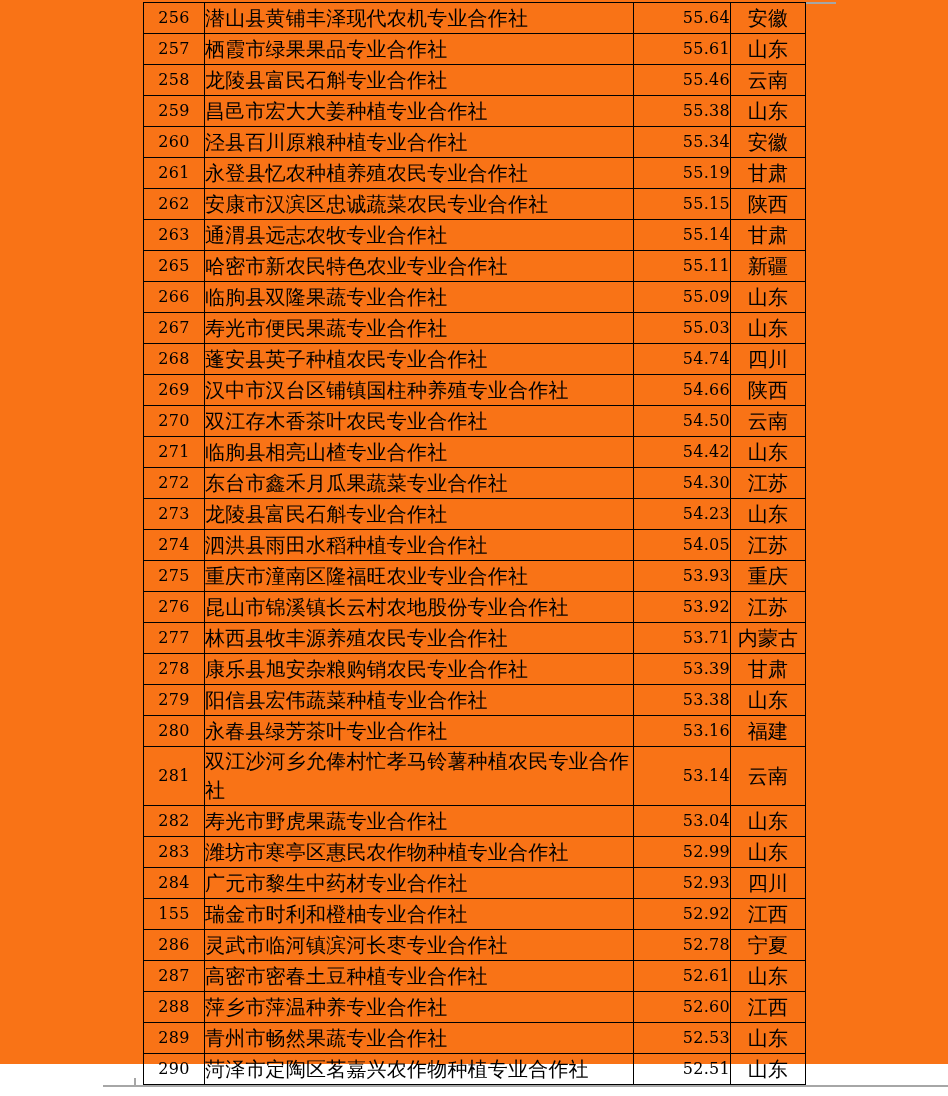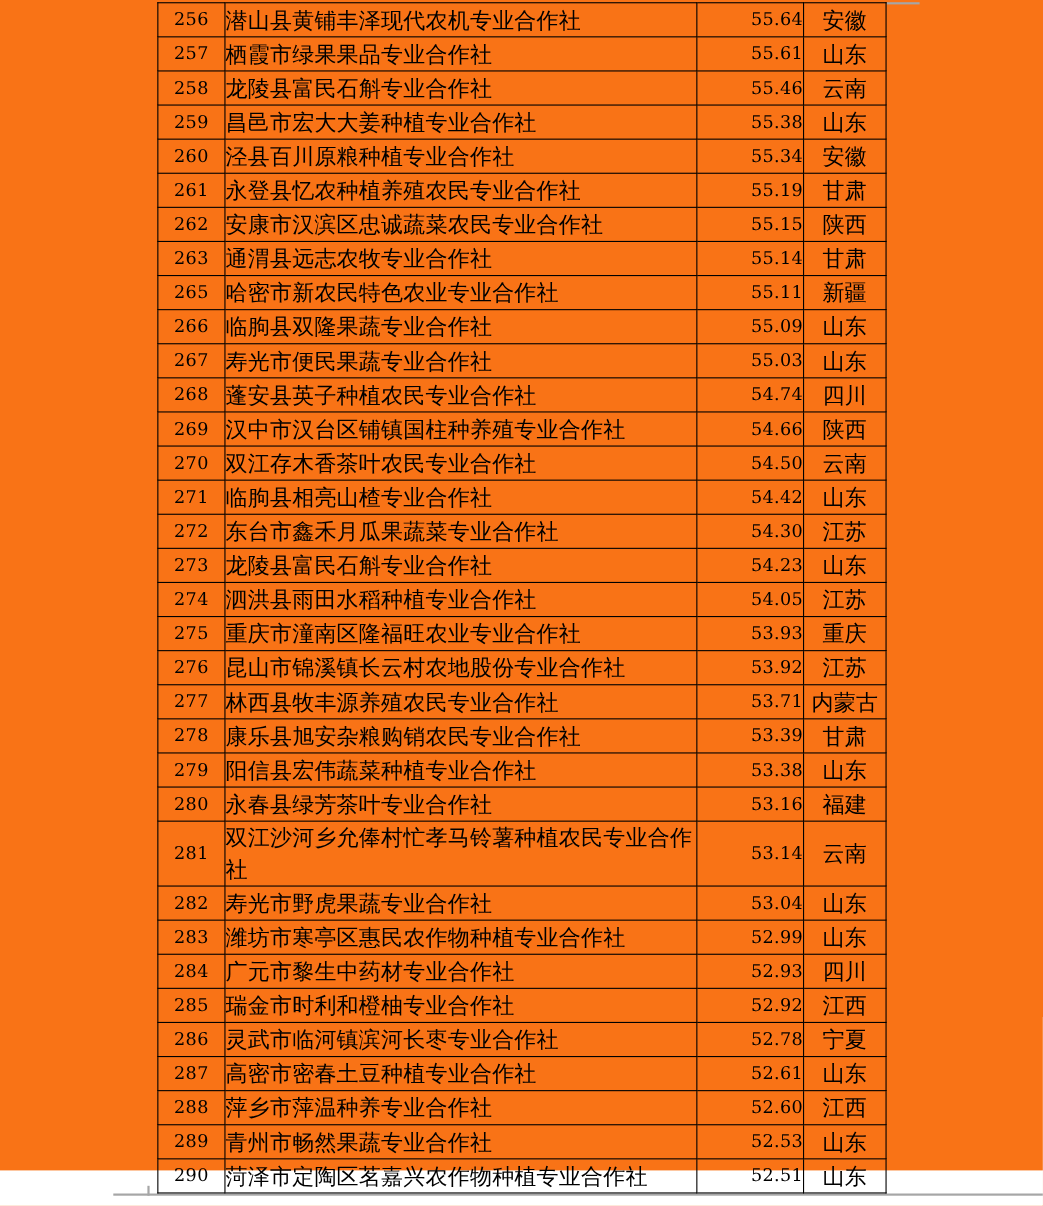--- a/index.html
+++ b/index.html
@@ -288,21 +288,21 @@
             <td class="score">52.99</td>
             <td class="prov">山东</td>
           </tr>
           <tr>
             <td class="rank">284</td>
             <td class="name">广元市黎生中药材专业合作社</td>
             <td class="score">52.93</td>
             <td class="prov">四川</td>
           </tr>
           <tr>
-            <td class="rank">285</td>
+            <td class="rank">155</td>
             <td class="name">瑞金市时利和橙柚专业合作社</td>
             <td class="score">52.92</td>
             <td class="prov">江西</td>
           </tr>
           <tr>
             <td class="rank">286</td>
             <td class="name">灵武市临河镇滨河长枣专业合作社</td>
             <td class="score">52.78</td>
             <td class="prov">宁夏</td>
           </tr>

